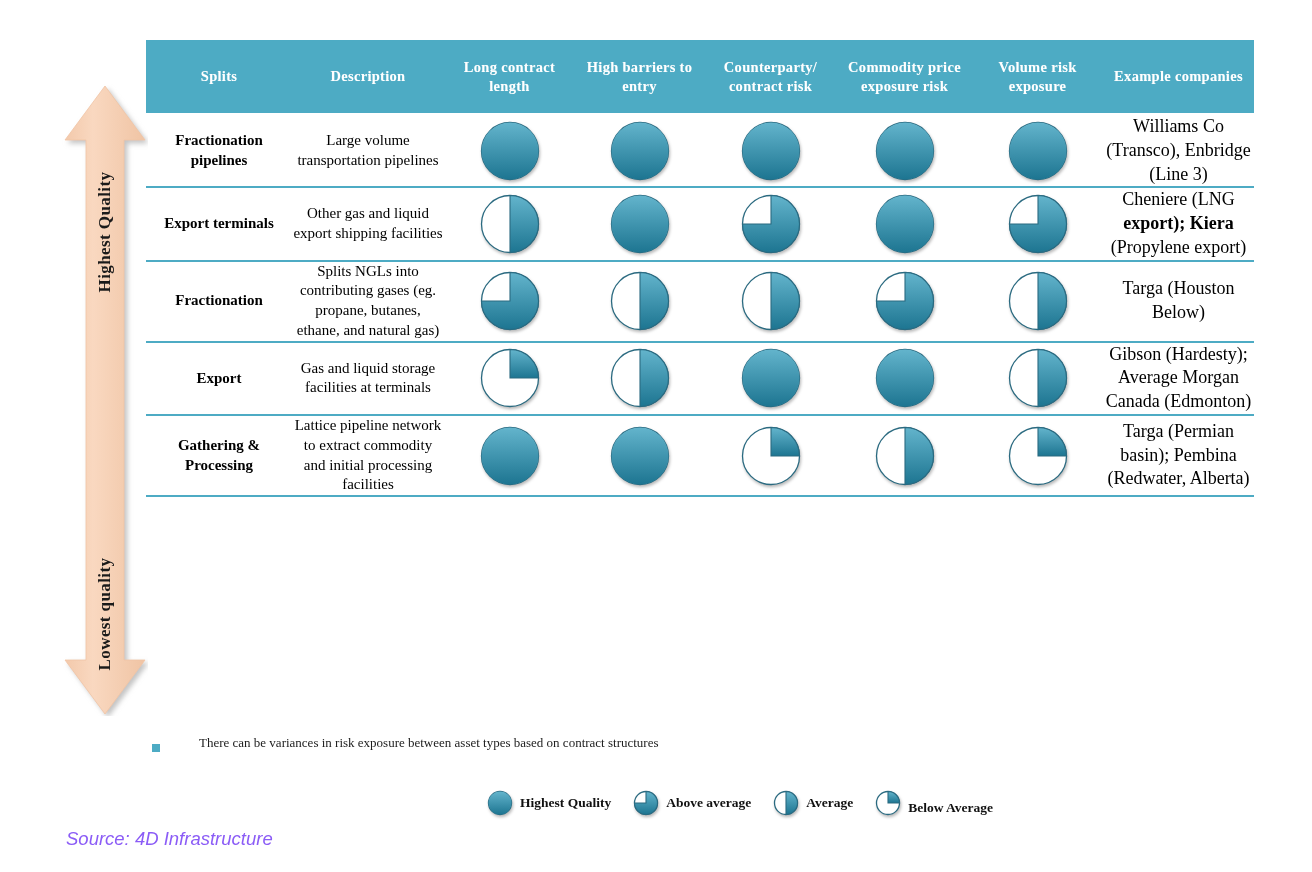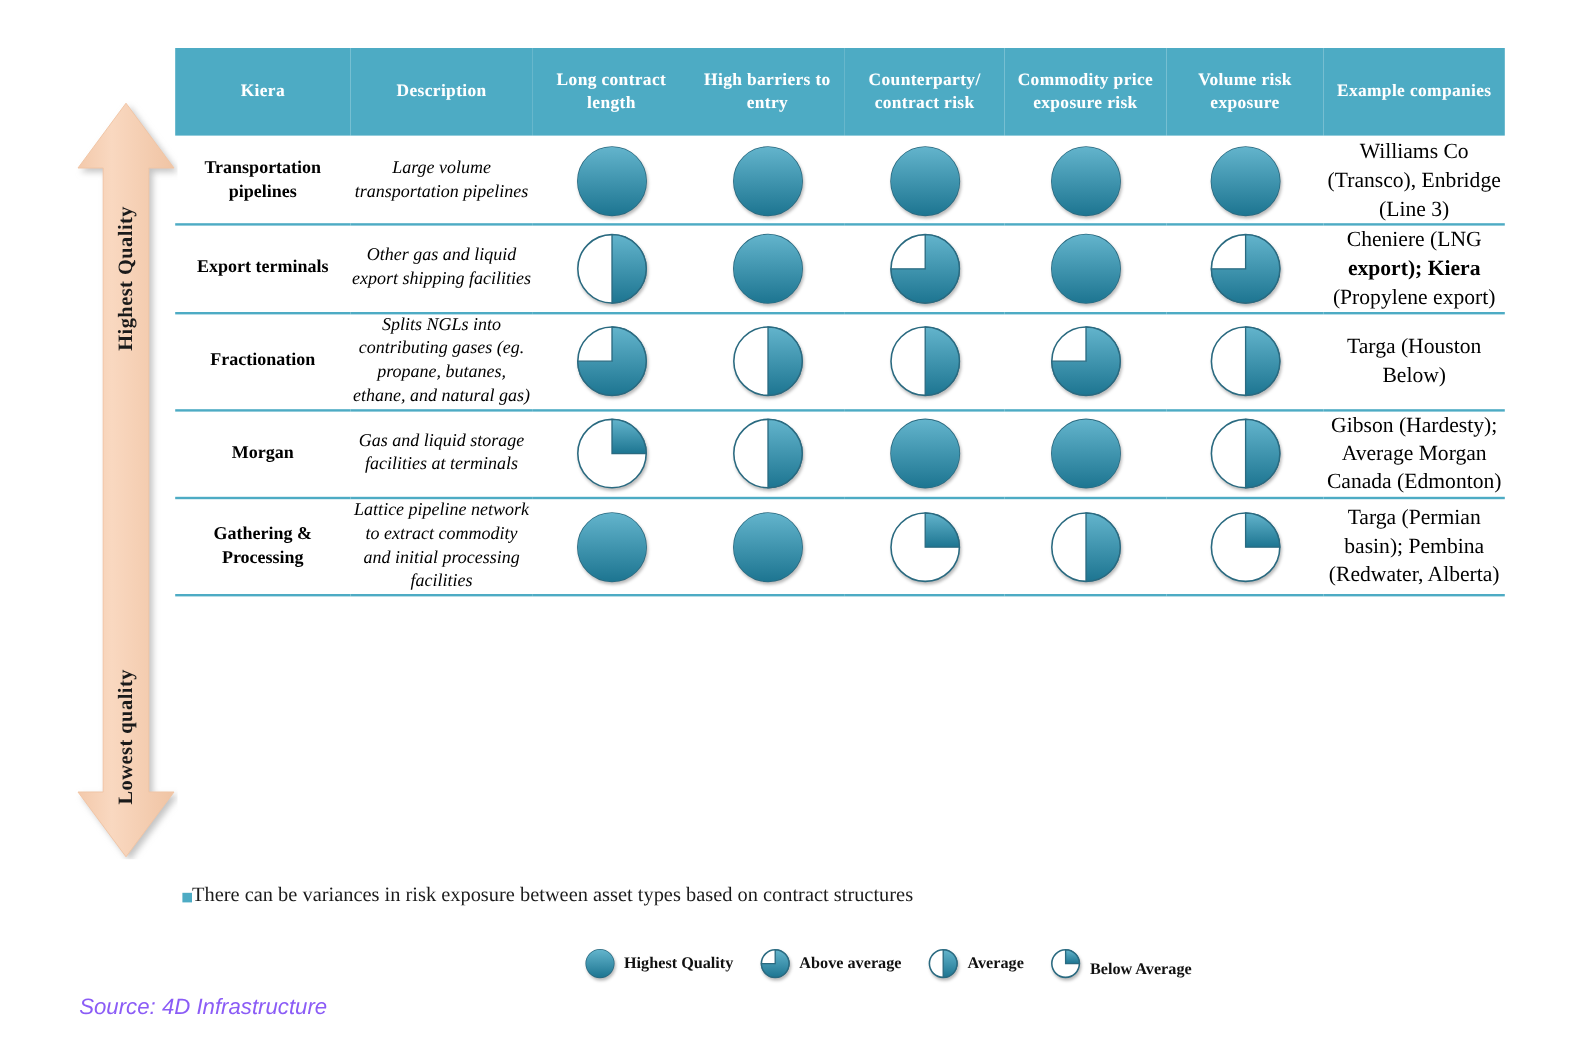--- a/index.html
+++ b/index.html
@@ -92,21 +92,20 @@
   }
 
   .asset-cell {
     font-weight: bold;
     font-size: 15px;
     line-height: 1.3;
   }
   .desc-cell {
     font-size: 15px;
     line-height: 1.32;
-    font-style: italic;
   }
   .company-cell {
     font-size: 18px;
     line-height: 1.32;
   }
   .company-cell b { font-weight: bold; }
 
   .score-cell {
     text-align: center;
   }
@@ -128,23 +127,24 @@
     gap: 0px;
   }
   #bullet-marker {
     width: 8px;
     height: 8px;
     background: #4dabc4;
     margin-top: 9px;
     flex: 0 0 auto;
   }
   #bullet-text {
-    font-size: 17px;
+    font-size: 13px;
     line-height: 1.25;
     color: #1c1c1c;
+    margin-left: 39px;
   }
 
   
   #legend {
     position: absolute;
     left: 487px;
     top: 789px;
     display: flex;
     align-items: center;
   }
@@ -201,21 +201,21 @@
     <col style="width:131px">
     <col style="width:129px">
     <col style="width:133px">
     <col style="width:135px">
     <col style="width:131px">
     <col style="width:151px">
   </colgroup>
   <thead>
     <tr class="hdr-row">
       <th>
-          <div class="hdr-cell">Kiera</div>
+          <div class="hdr-cell">Splits</div>
         </th>
       <th>
           <div class="hdr-cell">Description</div>
         </th>
       <th>
           <div class="hdr-cell">Long contract length</div>
         </th>
       <th>
           <div class="hdr-cell">High barriers to entry</div>
         </th>
@@ -228,21 +228,21 @@
       <th>
           <div class="hdr-cell">Volume risk exposure</div>
         </th>
       <th>
           <div class="hdr-cell">Example companies</div>
         </th>
     </tr>
   </thead>
   <tbody id="matrix-body">
       <tr class="body-row first-body">
-        <td class="asset-cell">Transportation pipelines</td>
+        <td class="asset-cell">Fractionation pipelines</td>
         <td class="desc-cell">Large volume transportation pipelines</td>
         <td class="score-cell"><svg width="60" height="60" viewBox="0 0 60 60" class="pie">
             <defs>
               <linearGradient id="pg0" x1="0" y1="0" x2="0" y2="1">
                 <stop offset="0%" stop-color="#63b4cc"></stop>
                 <stop offset="100%" stop-color="#1d7591"></stop>
               </linearGradient>
             </defs>
             <circle cx="30" cy="30" r="28.5" fill="#ffffff" stroke="#2a6a80" stroke-width="1.3"></circle>
             <circle cx="30" cy="30" r="28.5" fill="url(#pg0)"></circle>
@@ -393,21 +393,21 @@
                 <stop offset="0%" stop-color="#63b4cc"></stop>
                 <stop offset="100%" stop-color="#1d7591"></stop>
               </linearGradient>
             </defs>
             <circle cx="30" cy="30" r="28.5" fill="#ffffff" stroke="#2a6a80" stroke-width="1.3"></circle>
             <path d="M 30 30 L 30 1.5 A 28.5 28.5 0 0 1 30.00 58.50 Z" fill="url(#pg14)" stroke="#2a6a80" stroke-width="1.1"></path>
           </svg></td>
         <td class="company-cell">Targa (Houston Below)</td>
       </tr>
       <tr class="body-row">
-        <td class="asset-cell">Morgan</td>
+        <td class="asset-cell">Export</td>
         <td class="desc-cell">Gas and liquid storage facilities at terminals</td>
         <td class="score-cell"><svg width="60" height="60" viewBox="0 0 60 60" class="pie">
             <defs>
               <linearGradient id="pg15" x1="0" y1="0" x2="0" y2="1">
                 <stop offset="0%" stop-color="#63b4cc"></stop>
                 <stop offset="100%" stop-color="#1d7591"></stop>
               </linearGradient>
             </defs>
             <circle cx="30" cy="30" r="28.5" fill="#ffffff" stroke="#2a6a80" stroke-width="1.3"></circle>
             <path d="M 30 30 L 30 1.5 A 28.5 28.5 0 0 1 58.50 30.00 Z" fill="url(#pg15)" stroke="#2a6a80" stroke-width="1.1"></path>

